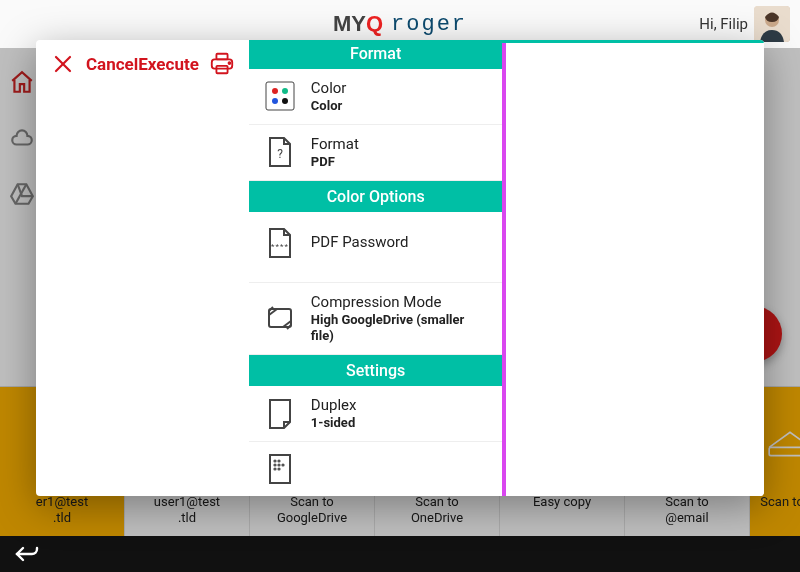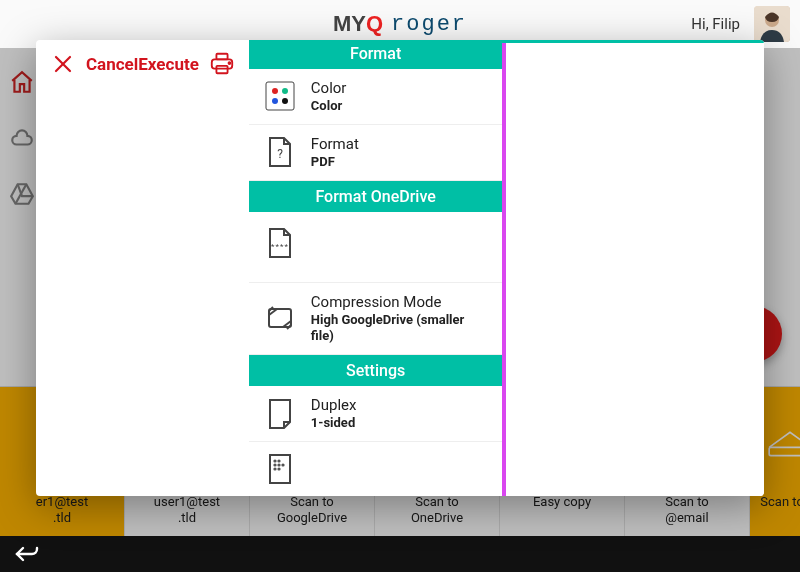--- a/index.html
+++ b/index.html
@@ -5,21 +5,21 @@
   * { box-sizing: border-box; margin: 0; padding: 0; }
   html, body { width: 800px; height: 572px; overflow: hidden; font-family: -apple-system, BlinkMacSystemFont, "Segoe UI", Roboto, Arial, sans-serif; background: #fff; }
   .app { position: relative; width: 800px; height: 572px; }
 
   
   .topbar { height: 48px; display: flex; align-items: center; padding: 0 12px; background: #fafafa; position: relative; justify-content: center; }
   .logo { display: flex; align-items: center; gap: 8px; }
   .logo-myq { font-family: Arial, sans-serif; font-weight: 900; font-size: 22px; color: #444; letter-spacing: 0; }
   .logo-myq .q { color: #e22; }
   .logo-roger { font-weight: 400; font-size: 22px; color: #0c4a6e; letter-spacing: 2px; font-family: "Courier New", monospace; }
-  .greet { position: absolute; right: 60px; top: 0; height: 48px; display: flex; align-items: center; color: #333; font-size: 15px; }
+  .greet { position: absolute; right: 52px; top: 0; height: 48px; display: flex; align-items: center; color: #333; font-size: 15px; }
   .avatar { position: absolute; right: 10px; top: 6px; width: 36px; height: 36px; border-radius: 4px; overflow: hidden; background: linear-gradient(135deg,#ead7c3 40%,#c2a48b 60%); display:flex; align-items:center; justify-content:center; }
   .avatar svg { width: 36px; height: 36px; }
 
   
   .leftrail { position: absolute; left: 0; top: 48px; bottom: 36px; width: 44px; background: #fff; display: flex; flex-direction: column; align-items: center; padding-top: 20px; gap: 28px; }
   .leftrail .rail-icon { width: 28px; height: 28px; display:flex; align-items:center; justify-content:center; color:#777; }
   .leftrail .rail-icon.home { color: #d32424; }
 
   
   .shortcuts { position: absolute; left: 0; right: 0; bottom: 36px; height: 150px; background: #fff; display: flex; border-top: 1px solid #ddd; }
@@ -206,29 +206,33 @@
                 <path d="M18 2 V8 H24"></path>
                 <text x="14" y="22" text-anchor="middle" font-size="12" fill="#444" stroke="none">?</text>
               </svg>
           </div>
           <div class="row-text">
             <span class="row-title">Format</span>
             <span class="row-value">PDF</span>
           </div>
         </div>
 
-        <div class="section-header">Format OneDrive</div>
+        <div class="section-header">Color Options</div>
 
         <div class="row" style="padding-top:14px;padding-bottom:22px">
           <div class="row-icon">
             <svg width="28" height="32" viewBox="0 0 28 32" fill="none" stroke="#444" stroke-width="2">
                 <path d="M4 2 H18 L24 8 V30 H4 Z"></path>
                 <path d="M18 2 V8 H24"></path>
                 <text x="14" y="22" text-anchor="middle" font-size="8" fill="#444" stroke="none" letter-spacing="1">****</text>
               </svg>
+          </div>
+          <div class="row-text">
+            <span class="row-title">PDF Password</span>
+            <span class="row-value"></span>
           </div>
         </div>
 
         <div class="row">
           <div class="row-icon">
             <svg width="30" height="30" viewBox="0 0 30 30" fill="none" stroke="#444" stroke-width="2">
                 <rect x="4" y="6" width="22" height="18" rx="2"></rect>
                 <path d="M4 12 L12 6"></path>
                 <path d="M26 18 L18 24"></path>
                 <path d="M8 4 L4 8"></path>

